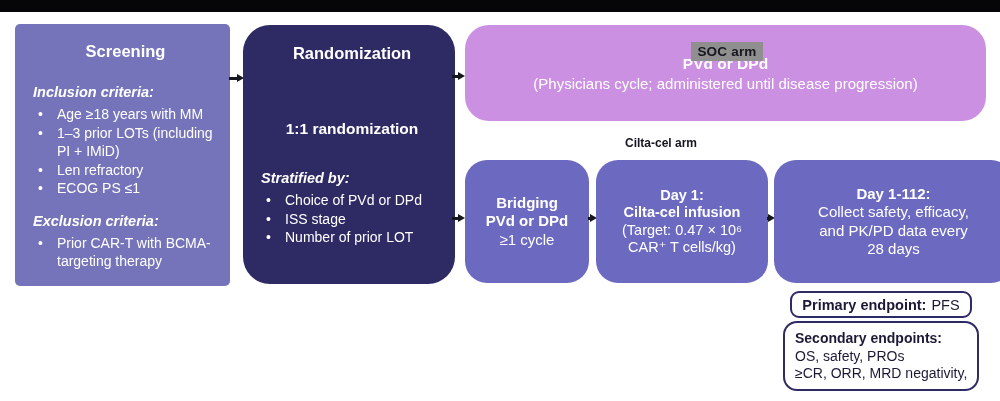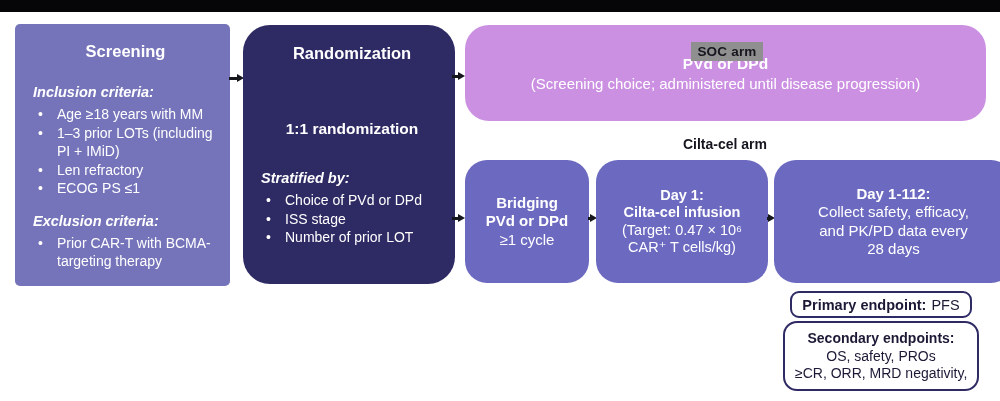--- a/index.html
+++ b/index.html
@@ -60,21 +60,21 @@
     background: #cc90e2; border-radius: 24px;
     display: flex; flex-direction: column; align-items: center; justify-content: center;
     text-align: center;
   }
   .soc-line1 { font-weight: 700; font-size: 15.5px; line-height: 20px; }
   .soc-line2 { font-size: 15px; line-height: 19px; }
 
   
   .arm-label {
     position: absolute; left: 625px; top: 136px; width: 200px;
-    text-align: center; font-weight: 700; font-size: 14px; color: #15151f;
+    text-align: left; font-weight: 700; font-size: 12px; color: #15151f;
   }
 
   
   .midbox {
     top: 160px; height: 123px;
     background: #6c69c0; border-radius: 22px;
     display: flex; flex-direction: column; align-items: center; justify-content: center;
     text-align: center; font-size: 15px; line-height: 18.5px;
   }
   .bridging { left: 465px; width: 124px; }
@@ -88,21 +88,21 @@
     border: 2.5px solid #2e2a64; color: #1c1936;
   }
   .ep-primary {
     left: 790px; top: 291px; width: 182px; height: 27px; border-radius: 9px;
     display: flex; align-items: center; justify-content: center;
     font-size: 14.5px; white-space: nowrap;
   }
   .ep-primary .blabel { font-weight: 700; margin-right: 5px; }
   .ep-secondary {
     left: 783px; top: 321px; width: 196px; height: 70px; border-radius: 14px;
-    padding: 7px 10px; font-size: 14px; line-height: 17.6px; white-space: nowrap; text-align: center;
+    padding: 7px 10px; font-size: 14px; line-height: 17.6px; white-space: nowrap;
   }
   .ep-secondary .blabel { font-weight: 700; }
 
   
   .arrow { position: absolute; height: 2.5px; background: #16161d; }
   .arrow::after {
     content: ""; position: absolute; right: -7px; top: 50%;
     transform: translateY(-50%);
     width: 0; height: 0;
     border-left: 7px solid #16161d;
@@ -150,21 +150,21 @@
       <li><span>Choice of PVd or DPd</span></li>
       <li><span>ISS stage</span></li>
       <li><span>Number of prior LOT</span></li>
     </ul>
   </div>
 
   <div class="arrow a2"></div>
 
   <div class="box soc">
     <div class="soc-line1">PVd or DPd</div>
-    <div class="soc-line2">(Screening choice; administered until disease progression)</div>
+    <div class="soc-line2">(Physicians cycle; administered until disease progression)</div>
   </div>
 
   <div class="arm-label">Cilta-cel arm</div>
 
   <div class="arrow a3"></div>
 
   <div class="box midbox bridging">
     <div class="bline">Bridging</div>
     <div class="bline">PVd or DPd</div>
     <div>≥1 cycle</div>

